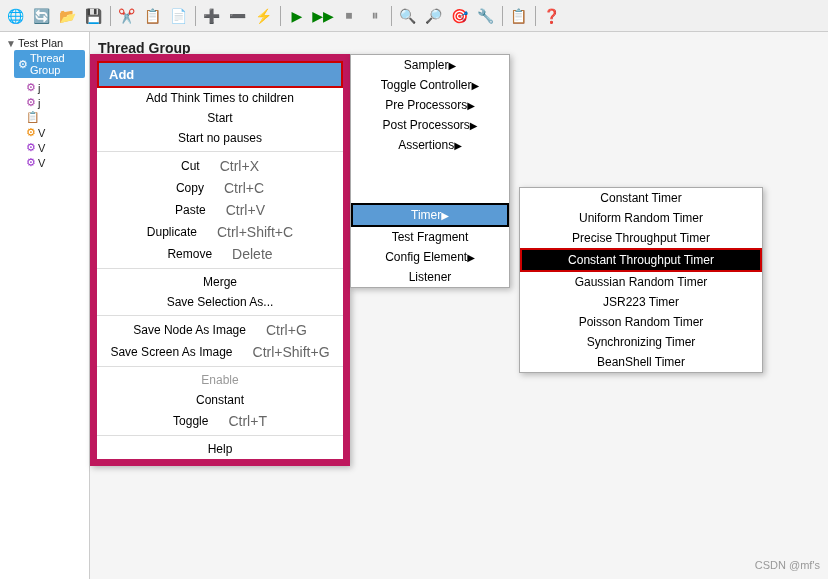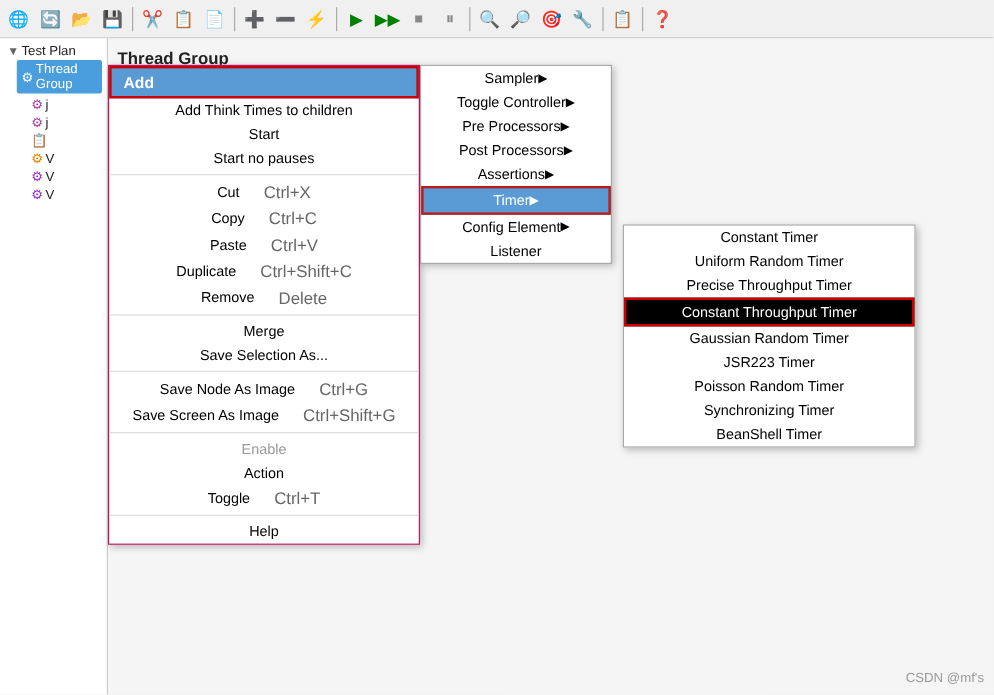--- a/index.html
+++ b/index.html
@@ -104,21 +104,21 @@
       pointer-events: none;
     }
 
     
     .menu-add {
       position: absolute;
       top: 22px;
       left: 90px;
       width: 260px;
       background: #fff;
-      border: 1px solid #be185d;
+      border: 7px solid #be185d;
       box-shadow: 2px 2px 6px rgba(0,0,0,0.25);
       pointer-events: all;
       z-index: 100;
     }
     .menu-add-header {
       background: #5b9bd5;
       color: #fff;
       font-weight: bold;
       padding: 4px 10px;
       font-size: 13px;
@@ -357,21 +357,21 @@
     </div>
     <div class="menu-item">
       <span>Save Screen As Image</span>
       <span class="shortcut">Ctrl+Shift+G</span>
     </div>
     <div class="menu-sep"></div>
     <div class="menu-item disabled">
         <span>Enable</span>
       </div>
     <div class="menu-item">
-        <span>Action</span>
+        <span>Constant</span>
       </div>
     <div class="menu-item">
       <span>Toggle</span>
       <span class="shortcut">Ctrl+T</span>
     </div>
     <div class="menu-sep"></div>
     <div class="menu-item">
         <span>Help</span>
       </div>
   </div>
@@ -390,23 +390,26 @@
       <span class="arrow">▶</span>
     </div>
     <div class="menu-item">
       <span>Post Processors</span>
       <span class="arrow">▶</span>
     </div>
     <div class="menu-item">
       <span>Assertions</span>
       <span class="arrow">▶</span>
     </div>
-    <div class="menu-item active" style="border: 2px solid #b91c1c;">
+    <div class="menu-item active" style="border: 2px solid #000000; margin-top: 48px;">
       <span>Timer</span>
       <span class="arrow">▶</span>
+    </div>
+    <div class="menu-item">
+      <span>Test Fragment</span>
     </div>
     <div class="menu-item">
       <span>Config Element</span>
       <span class="arrow">▶</span>
     </div>
     <div class="menu-item">
       <span>Listener</span>
     </div>
   </div>
 

